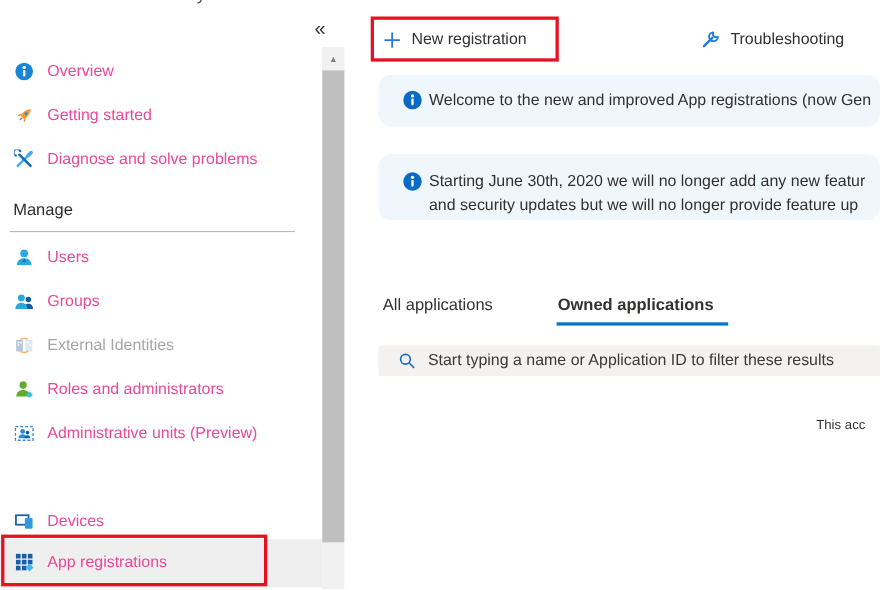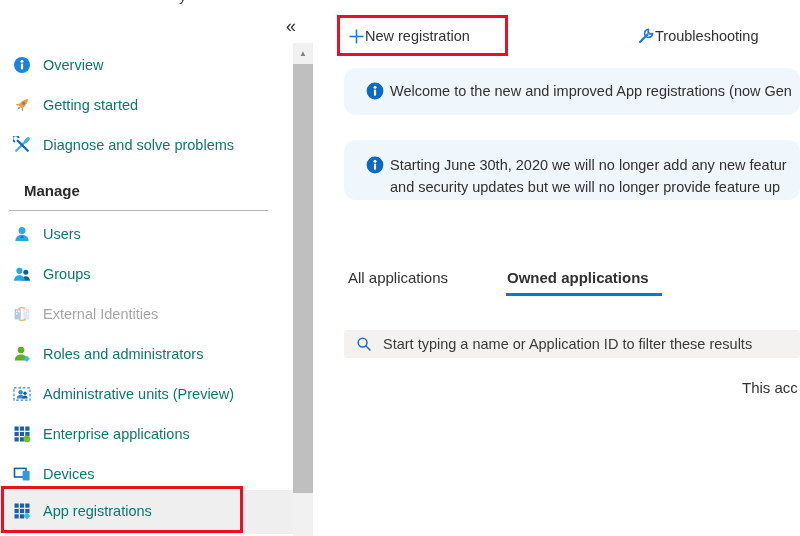--- a/index.html
+++ b/index.html
@@ -8,65 +8,65 @@
     font-family:"Liberation Sans",sans-serif;color:#323130;
     -webkit-font-smoothing:antialiased;
   }
   
   .srow{
     position:absolute;left:0;width:293px;height:40px;
     display:flex;align-items:center;padding-left:12px;box-sizing:border-box;
     cursor:pointer;
   }
   .srow .ic{width:20px;height:20px;margin-right:11px;flex:0 0 20px;display:flex;align-items:center;justify-content:center;}
-  .srow .lbl{font-size:14.5px;color:#0f766e;white-space:nowrap;}
+  .srow .lbl{font-size:14.5px;color:#ec4899;white-space:nowrap;}
   .srow .lbl.disabled{color:#a6a6a6;}
   .section-hdr{
-    position:absolute;left:24px;top:182px;font-size:15px;font-weight:700;color:#2b2b2b;
+    position:absolute;left:12px;top:182px;font-size:15px;font-weight:400;color:#2b2b2b;
   }
   .divider{position:absolute;left:9px;top:210px;width:259px;height:1px;background:#b8b8b8;}
   .selected-row-bg{position:absolute;left:0;top:490px;width:293px;height:44px;background:#efefef;}
   #collapse-btn{
     position:absolute;left:286px;top:17px;font-size:18px;color:#323130;cursor:pointer;line-height:1;
   }
   .top-fragment-clip{position:absolute;left:179px;top:0;width:18px;height:6px;overflow:hidden;}
   .top-fragment-clip span{position:relative;top:-13px;font-size:15px;color:#4a4a4a;}
   
   .sb-track{position:absolute;left:293px;top:43px;width:20px;height:493px;background:#f1f1f1;}
   .sb-up{position:absolute;left:293px;top:43px;width:20px;height:20px;background:#f1f1f1;
     display:flex;align-items:center;justify-content:center;font-size:8px;color:#828282;cursor:pointer;}
   .sb-thumb{position:absolute;left:293px;top:64px;width:20px;height:429px;background:#bfbfbf;cursor:grab;}
   
-  .tb-btn{position:absolute;top:20px;height:32px;display:flex;align-items:center;cursor:pointer;}
+  .tb-btn{position:absolute;top:20px;height:32px;display:flex;align-items:center;gap:9px;cursor:pointer;}
   .tb-btn .tlabel{font-size:14.5px;color:#323130;white-space:nowrap;}
   .annotation{position:absolute;border:3px solid #e81123;pointer-events:none;box-sizing:border-box;}
   #anno-newreg{left:337px;top:15px;width:171px;height:41px;}
   #anno-appreg{left:1px;top:486px;width:242px;height:47px;}
   
   .banner{position:absolute;left:344px;width:456px;background:#eff6fc;border-radius:12px;overflow:hidden;}
   #banner-welcome{top:68px;height:47px;}
   #banner-deprecation{top:140px;height:60px;}
   .banner .bicon{position:absolute;left:22px;width:18px;height:18px;}
   .banner .btext{position:absolute;left:46px;right:0;font-size:14.5px;color:#323130;
     white-space:nowrap;overflow:hidden;line-height:22px;}
   
   .tab{position:absolute;top:269px;font-size:15px;color:#323130;cursor:pointer;white-space:nowrap;}
   #tab-all{left:348px;}
   #tab-owned{left:507px;font-weight:700;}
   .tab-underline{position:absolute;left:506px;top:293px;width:156px;height:3px;background:#0078d4;}
   
-  .searchbox{position:absolute;left:344px;top:330px;width:456px;height:28px;background:#f3f2f1;
-    border-radius:2px;display:flex;align-items:center;box-sizing:border-box;padding-left:12px;}
+  .searchbox{position:absolute;left:344px;top:314px;width:456px;height:28px;background:#f3f2f1;
+    border-radius:2px;display:flex;align-items:center;box-sizing:border-box;padding-left:18px;}
   .searchbox input{
     border:none;outline:none;background:transparent;flex:1;height:100%;
     font-family:"Liberation Sans",sans-serif;font-size:14.5px;color:#323130;margin-left:9px;
   }
   .searchbox input::placeholder{color:#3b3a39;opacity:1;}
   
-  #truncated-msg{position:absolute;left:742px;top:379px;font-size:15px;color:#323130;white-space:nowrap;}
+  #truncated-msg{position:absolute;left:742px;top:379px;font-size:12px;color:#323130;white-space:nowrap;}
   svg{display:block;}
 </style>
 </head>
 <body>
 
 <div id="screen">
 
   <div class="top-fragment-clip">
     <span>y</span>
   </div>
@@ -175,38 +175,20 @@
           <rect x="1" y="2.8" width="16" height="12.4" fill="none" stroke="#2f88d8" stroke-width="1.2" stroke-dasharray="2.6 1.8"></rect>
           <circle cx="7.6" cy="7.2" r="2.2" fill="#2f88d8"></circle>
           <path d="M3.8 13.4 C3.8 11 5.5 9.8 7.6 9.8 C9.7 9.8 11.4 11 11.4 13.4 Z" fill="#2f88d8"></path>
           <circle cx="12" cy="8.2" r="1.7" fill="#0f5f9e"></circle>
           <path d="M9.4 13.4 C9.4 11.6 10.6 10.6 12 10.6 C13.4 10.6 14.6 11.6 14.6 13.4 Z" fill="#0f5f9e"></path>
         </svg>
     </span>
     <span class="lbl">Administrative units (Preview)</span>
   </div>
 
-  <div class="srow" style="top:414px">
-    <span class="ic">
-      <svg width="18" height="18" viewBox="0 0 18 18">
-          <g fill="#1b5fa8">
-            <rect x="1.5" y="1.5" width="4.2" height="4.2"></rect>
-            <rect x="6.9" y="1.5" width="4.2" height="4.2"></rect>
-            <rect x="12.3" y="1.5" width="4.2" height="4.2"></rect>
-            <rect x="1.5" y="6.9" width="4.2" height="4.2"></rect>
-            <rect x="6.9" y="6.9" width="4.2" height="4.2"></rect>
-            <rect x="12.3" y="6.9" width="4.2" height="4.2"></rect>
-            <rect x="1.5" y="12.3" width="4.2" height="4.2"></rect>
-            <rect x="6.9" y="12.3" width="4.2" height="4.2"></rect>
-          </g>
-          <circle cx="13.9" cy="13.9" r="3.4" fill="#76bc2d"></circle>
-        </svg>
-    </span>
-    <span class="lbl">Enterprise applications</span>
-  </div>
 
   <div class="srow" style="top:454px">
     <span class="ic">
       <svg width="18" height="18" viewBox="0 0 18 18">
           <rect x="1.5" y="3.4" width="11.5" height="8.6" fill="none" stroke="#1b5fa8" stroke-width="1.6"></rect>
           <rect x="9.6" y="5.8" width="7" height="9.8" rx="1" fill="#2f9ae0"></rect>
         </svg>
     </span>
     <span class="lbl">Devices</span>
   </div>

